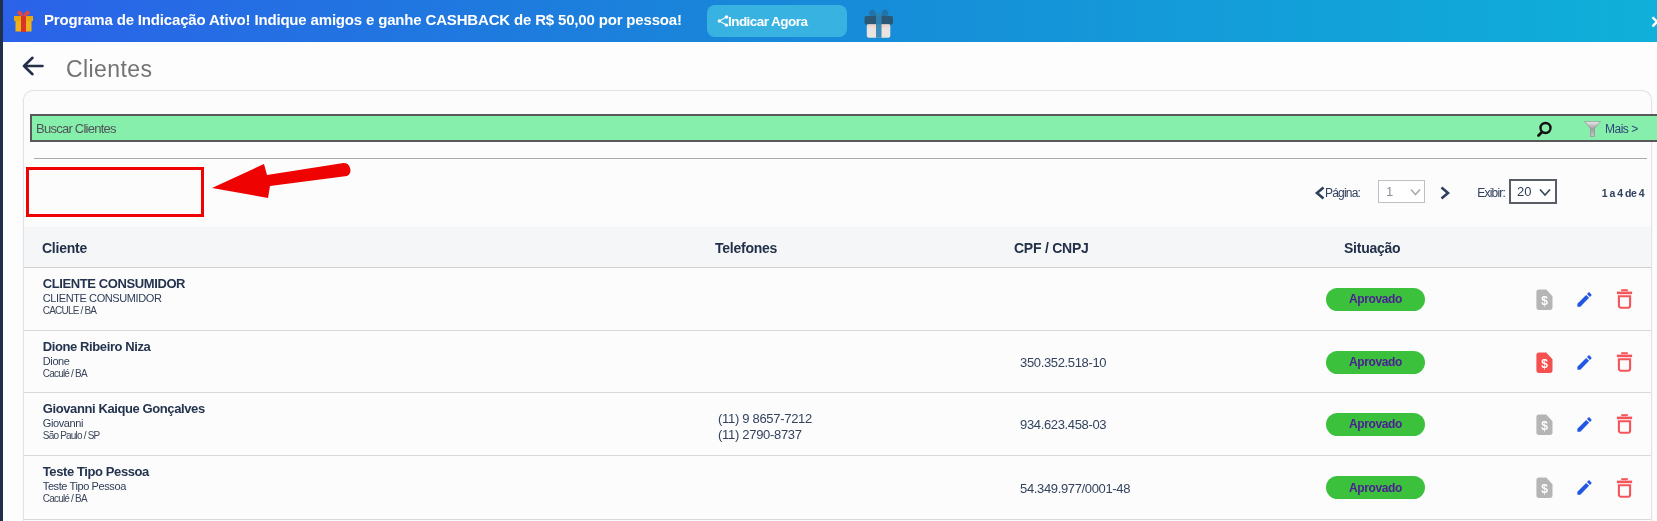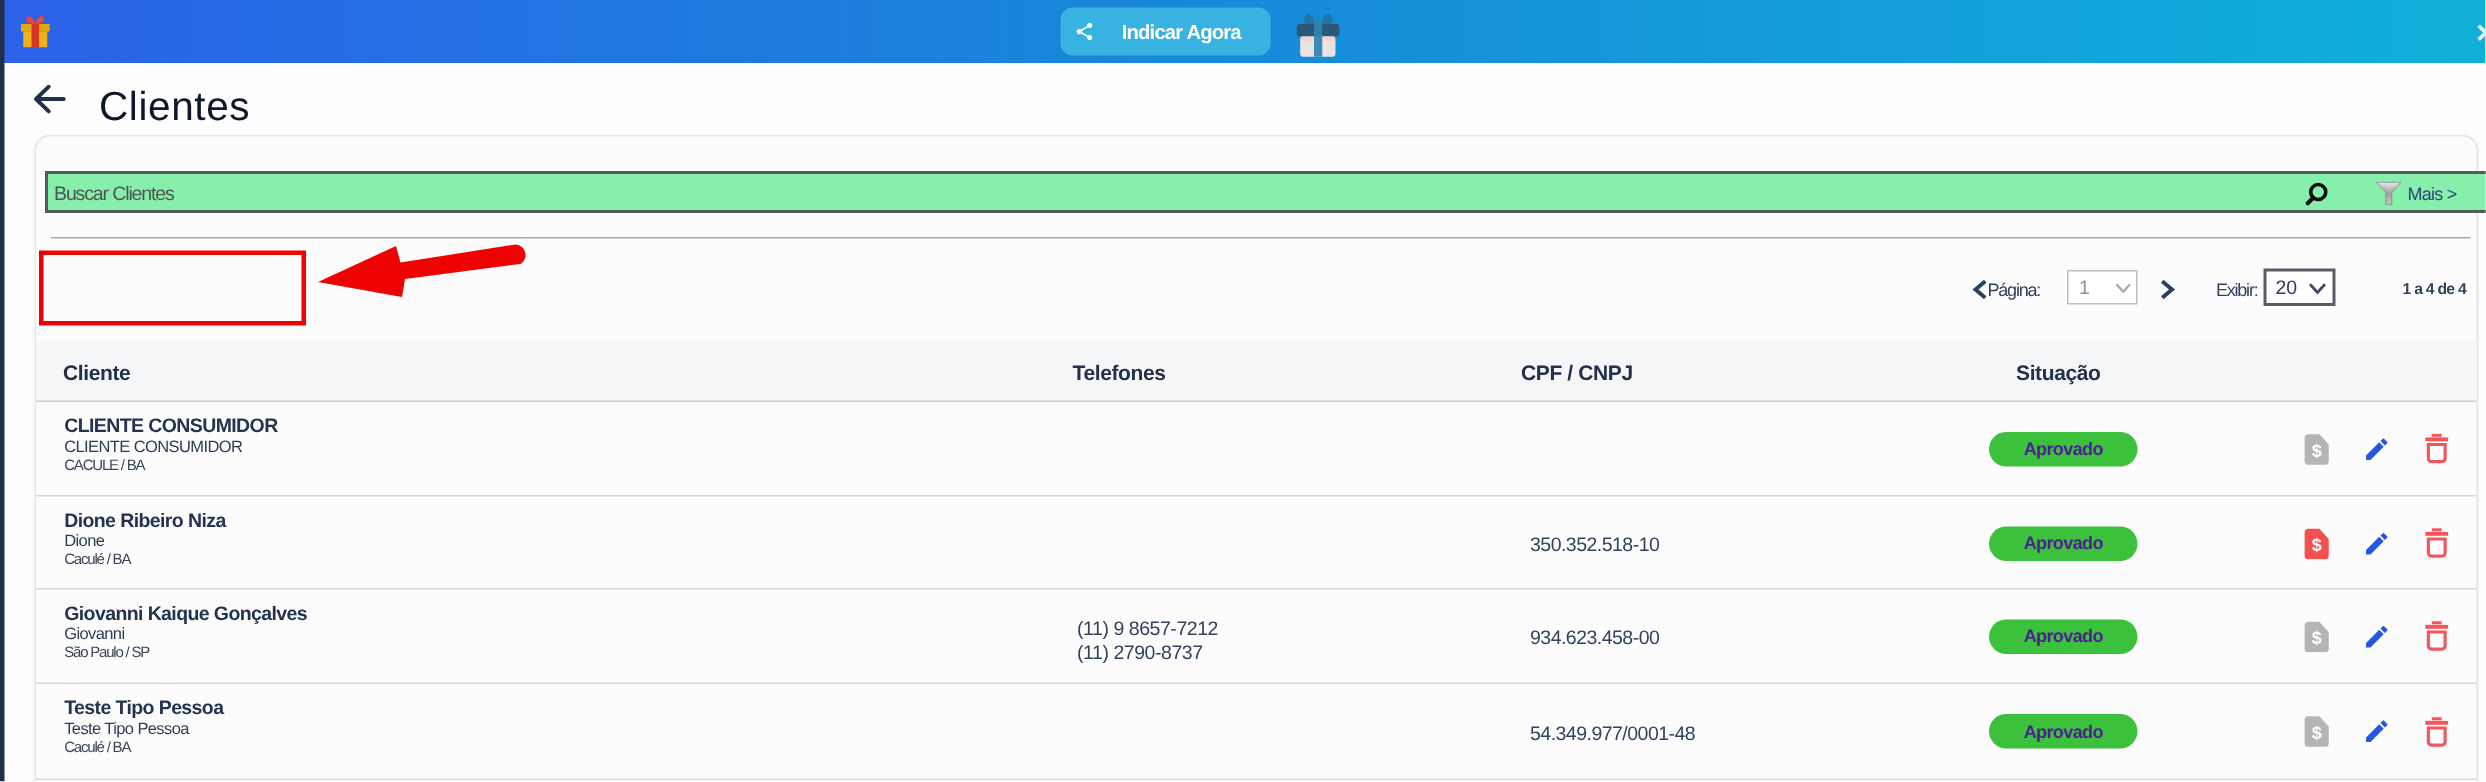--- a/index.html
+++ b/index.html
@@ -8,25 +8,25 @@
   #stage { position:relative; width:1657px; height:521px; }
   .abs { position:absolute; }
 
   
   #banner { left:0; top:0; width:1657px; height:42px;
     background:linear-gradient(90deg,#2b62e9 0%, #1887d9 45%, #0fb0d9 100%); }
   #banner .msg { position:absolute; left:44px; top:11px; color:#fff;
     font-size:15px; font-weight:bold; letter-spacing:-0.17px; }
   #indicar { position:absolute; left:707px; top:5px; width:140px; height:32px;
     background:#38b2e0; border-radius:8px; color:#fff; font-size:13.5px; letter-spacing:-0.55px; font-weight:bold;
-    display:flex; align-items:center; justify-content:center; padding-left:3px; }
+    display:flex; align-items:center; justify-content:flex-start; padding-left:3px; }
   #closex { position:absolute; left:1650px; top:12px; color:#fff; font-size:17px; font-weight:bold;}
 
   
-  #title { left:66px; top:56px; font-size:27px; color:#0f172a; letter-spacing:0.4px; }
+  #title { left:66px; top:56px; font-size:23px; color:#737373; letter-spacing:0.4px; }
 
   
   #card { left:23px; top:90px; width:1629px; height:431px; background:#fcfcfd;
     border:1px solid #e2e3e5; border-radius:10px 10px 0 0; border-bottom:none;
     box-shadow:0 1px 3px rgba(0,0,0,0.05); }
 
   #search { position:absolute; left:6px; top:23px; width:1647px; height:28px;
     background:#86efac; border:2px solid #58595b; font-size:13px; color:#4f5355; letter-spacing:-0.75px;
     display:flex; align-items:center; padding-left:4px; }
   #mais { position:absolute; left:1581px; top:30.5px; font-size:12px; color:#2d4577; letter-spacing:-0.5px; }
@@ -57,20 +57,21 @@
 </head>
 <body>
 <div id="stage">
   <div id="banner" class="abs">
     <svg class="abs" style="left:13px;top:9px" width="21" height="23" viewBox="0 0 21 23">
       <rect x="1" y="7" width="19" height="5" fill="#e8a80c"></rect>
       <rect x="2.5" y="12" width="16" height="10.5" fill="#f0b218"></rect>
       <rect x="8" y="7" width="5" height="16" fill="#d8352a"></rect>
       <path d="M10.5 7 C7 7 3.5 5.5 4.5 3 C5.5 0.8 9 1.5 10.5 7 C12 1.5 15.5 0.8 16.5 3 C17.5 5.5 14 7 10.5 7 Z" fill="#e5473c"></path>
     </svg>
+    <div class="msg">Programa de Indicação Ativo! Indique amigos e ganhe CASHBACK de R$ 50,00 por pessoa!</div>
     <div id="indicar">
       <svg class="abs" style="left:9px;top:9px" width="14" height="14" viewBox="0 0 24 24" fill="#fff">
         <path d="M18 16.1c-.8 0-1.5.3-2 .8l-7.1-4.2c0-.2.1-.5.1-.7s0-.5-.1-.7L16 7.2c.5.5 1.2.8 2 .8 1.7 0 3-1.3 3-3s-1.3-3-3-3-3 1.3-3 3c0 .2 0 .5.1.7L8 9.8C7.5 9.3 6.8 9 6 9c-1.7 0-3 1.3-3 3s1.3 3 3 3c.8 0 1.5-.3 2-.8l7.1 4.2c0 .2-.1.4-.1.6 0 1.6 1.3 2.9 2.9 2.9s2.9-1.3 2.9-2.9-1.2-2.9-2.8-2.9z"></path>
       </svg>
       <span style="margin-left:18px">Indicar Agora</span>
     </div>
     <svg class="abs" style="left:863px;top:8px" width="31" height="30" viewBox="0 0 31 30">
       <path d="M9 1.5 C5.5 3 5 6.5 8 8.2 L14 9.2 C12.5 4 11.5 1 9 1.5 Z" fill="#2470a2" opacity="0.9"></path>
       <path d="M22.5 1.5 C26 3 26.5 6.5 23.5 8.2 L17.5 9.2 C19 4 20 1 22.5 1.5 Z" fill="#2470a2" opacity="0.9"></path>
       <rect x="1.5" y="8" width="28.5" height="8.4" rx="2" fill="#2b5876"></rect>
@@ -175,21 +176,21 @@
         <rect x="5.2" y="0.2" width="6.6" height="2" fill="#f4555a" stroke="none"></rect>
         <path d="M2.9 7.3 h11.2 v9.4 a2 2 0 0 1 -2 2 h-7.2 a2 2 0 0 1 -2 -2 z" stroke-width="2.1"></path>
       </svg>
     </div>
 
     <div class="row" style="top:302.3px;height:62.3px">
       <div class="cname">Giovanni Kaique Gonçalves</div>
       <div class="csub">Giovanni</div>
       <div class="ccity">São Paulo / SP</div>
       <div class="phones" style="top:18px">(11) 9 8657-7212<br>(11) 2790-8737</div>
-      <div class="cpf" style="top:25px">934.623.458-00</div>
+      <div class="cpf" style="top:25px">934.623.458-03</div>
       <div class="pill" style="top:19.5px">Aprovado</div>
       <svg class="abs tagicon" style="left:1512px;top:20.5px" width="17" height="21" viewBox="0 0 17 21">
         <path d="M3 0.5 h7.2 l6.3 6.8 v11 a2.6 2.6 0 0 1 -2.6 2.6 h-10.9 a2.6 2.6 0 0 1 -2.6 -2.6 v-15.2 a2.6 2.6 0 0 1 2.6 -2.6 z" fill="#b5b5b5"></path>
         <text x="8.5" y="15.5" font-size="12" font-weight="bold" fill="#fff" text-anchor="middle" font-family="Liberation Sans">$</text>
       </svg>
       <svg class="abs" style="left:1551px;top:21.5px" width="19" height="19" viewBox="0 0 24 24" fill="#2256e4">
         <path d="M3 17.25V21h3.75L17.81 9.94l-3.75-3.75L3 17.25zM20.71 7.04c.39-.39.39-1.02 0-1.41l-2.34-2.34c-.39-.39-1.02-.39-1.41 0l-1.83 1.83 3.75 3.75 1.83-1.83z"></path>
       </svg>
       <svg class="abs" style="left:1592px;top:21px" width="17" height="20" viewBox="0 0 17 20" fill="none" stroke="#f4555a">
         <rect x="0.9" y="2.6" width="15.2" height="2.6" fill="#f4555a" stroke="none"></rect>

